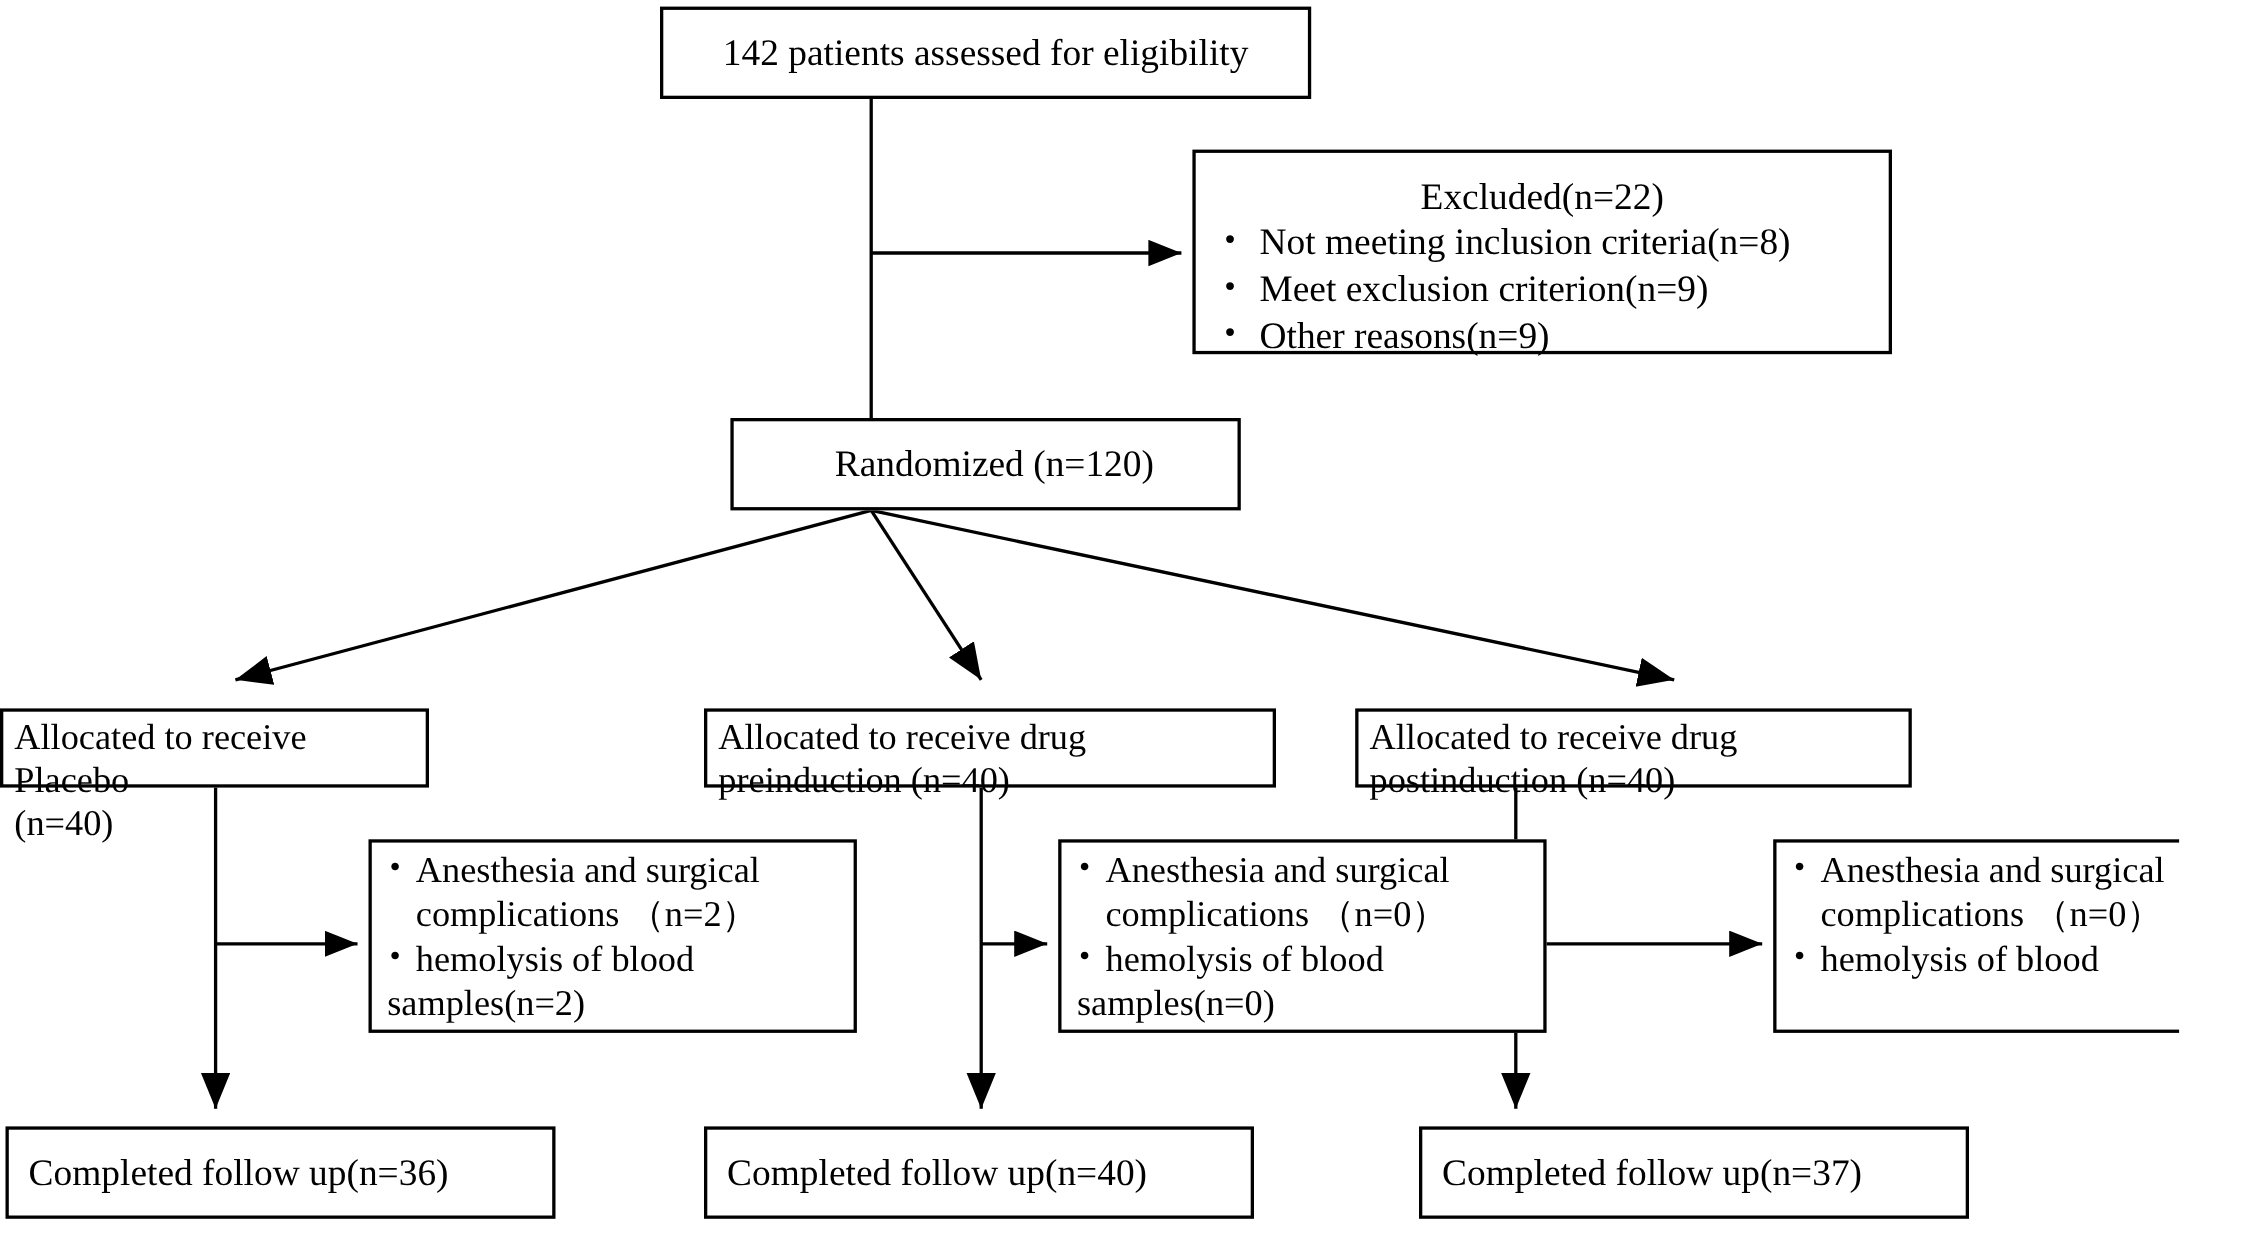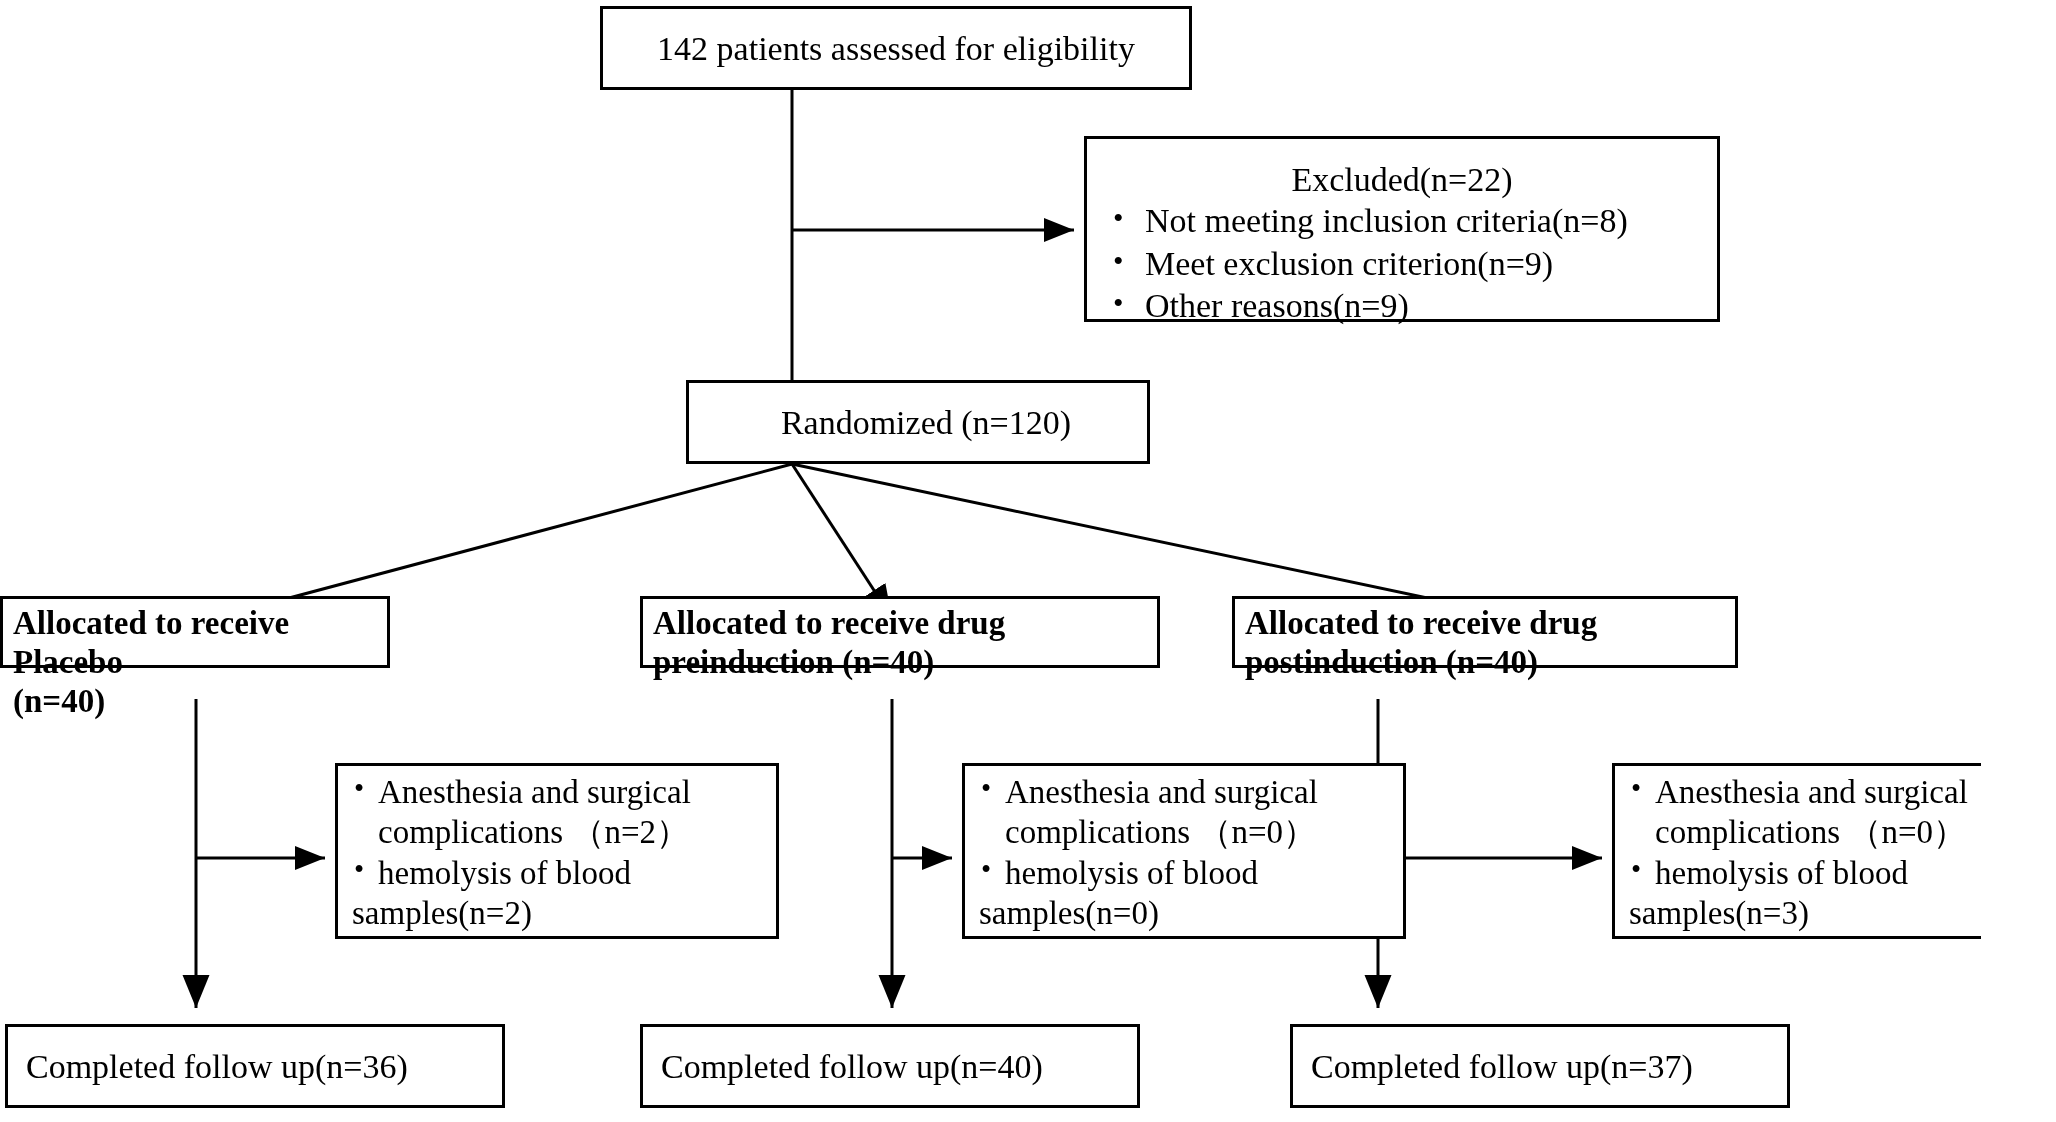--- a/index.html
+++ b/index.html
@@ -56,30 +56,29 @@
     position: relative;
   }
   #node-excluded li::before {
     content: "\2022";
     position: absolute;
     left: -32px;
     top: -1px;
     font-size: 30px;
   }
   #node-randomized {
-    left: 686px; top: 380px; width: 464px; height: 84px; padding-left: 16px;
+    left: 664px; top: 380px; width: 464px; height: 84px; padding-left: 16px;
   }
   #node-randomized .node-text {
     text-align: center;
     padding-top: 18px;
   }
   .alloc {
-    top: 596px;
+    top: 644px;
     height: 72px;
-    font-weight: bold;
   }
   .alloc .node-text {
     padding: 5px 0 0 10px;
     text-align: left;
     font-size: 33px;
     line-height: 1.18;
   }
   #node-alloc-0 { left: 0px;    width: 390px; }
   #node-alloc-1 { left: 640px;  width: 520px; }
   #node-alloc-2 { left: 1232px; width: 506px; }
@@ -214,21 +213,20 @@
       <div class="cont">complications （n=0）</div>
       <div class="bul">hemolysis of blood</div>
       <div class="plain">samples(n=0)</div>
     </div>
   </div>
   <div class="node compl" id="node-compl-2">
     <div class="lines">
       <div class="bul">Anesthesia and surgical</div>
       <div class="cont">complications （n=0）</div>
       <div class="bul">hemolysis of blood</div>
-      <div class="plain">samples(n=3)</div>
     </div>
   </div>
 
   <div class="node done" id="node-done-0">
     <div class="node-text">Completed follow up(n=36)</div>
   </div>
   <div class="node done" id="node-done-1">
     <div class="node-text">Completed follow up(n=40)</div>
   </div>
   <div class="node done" id="node-done-2">

